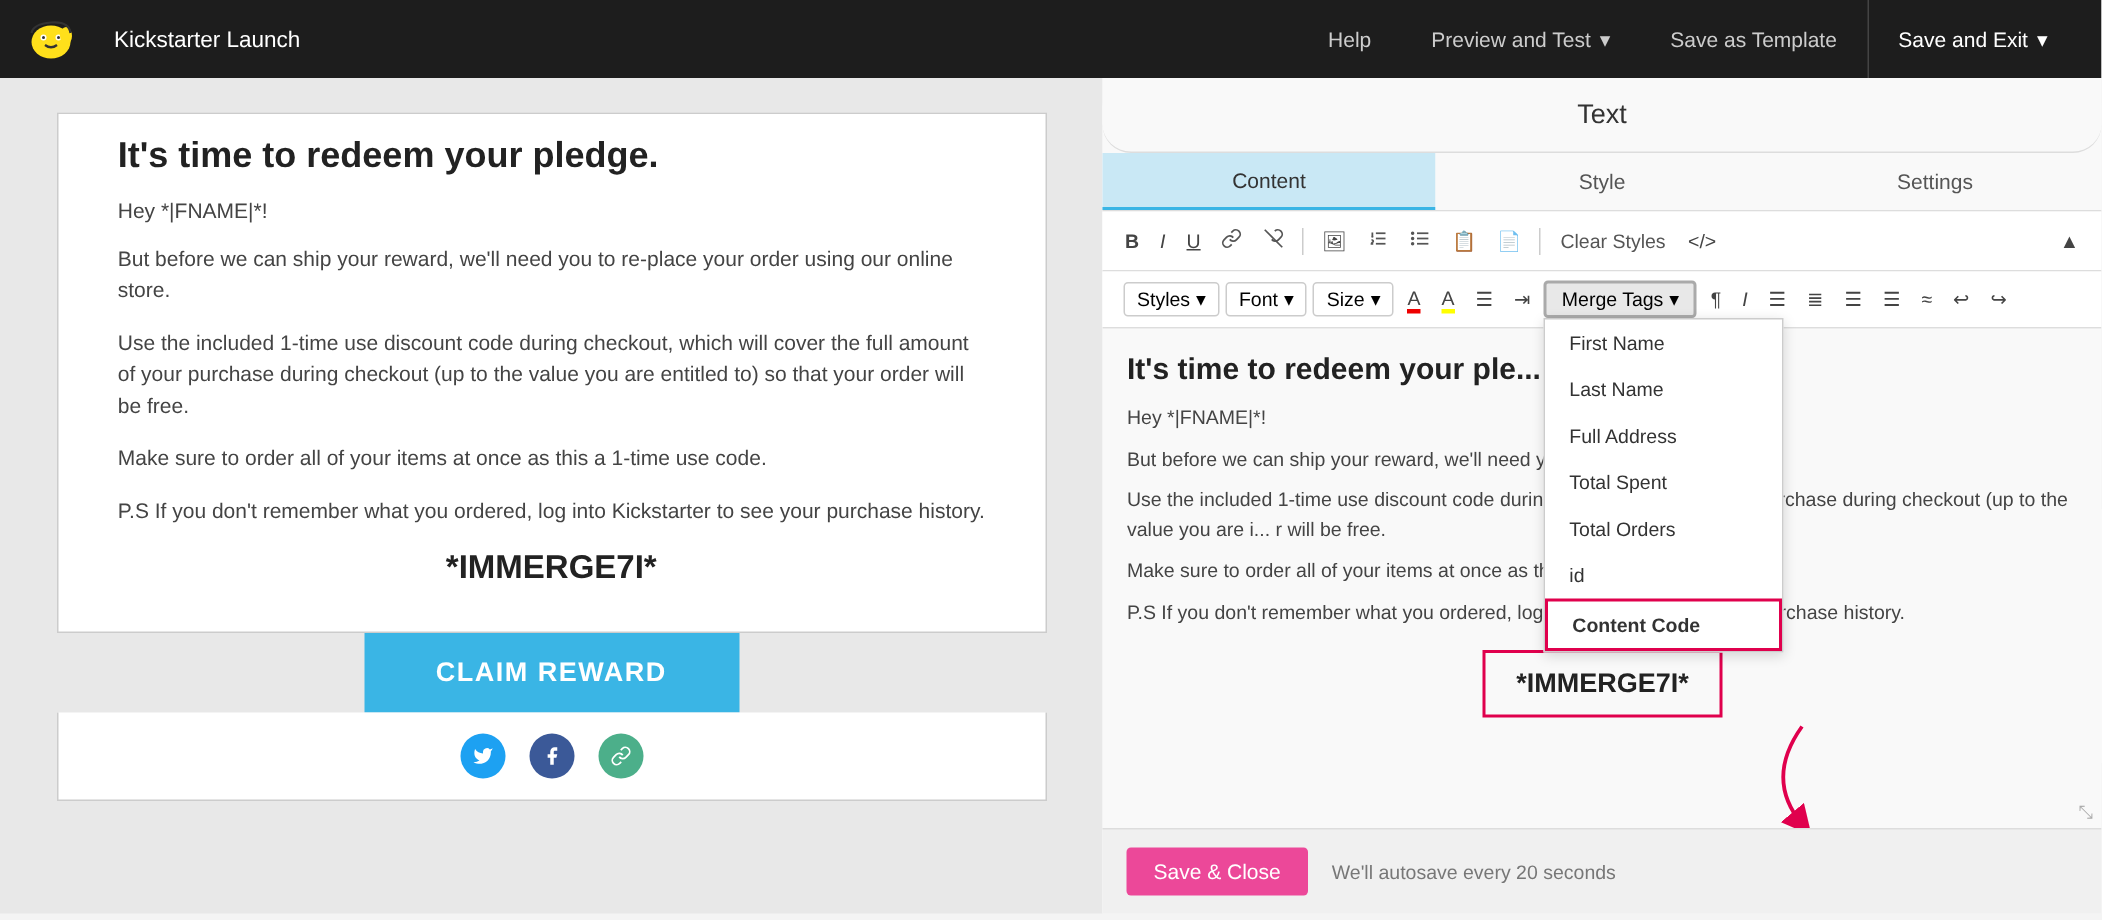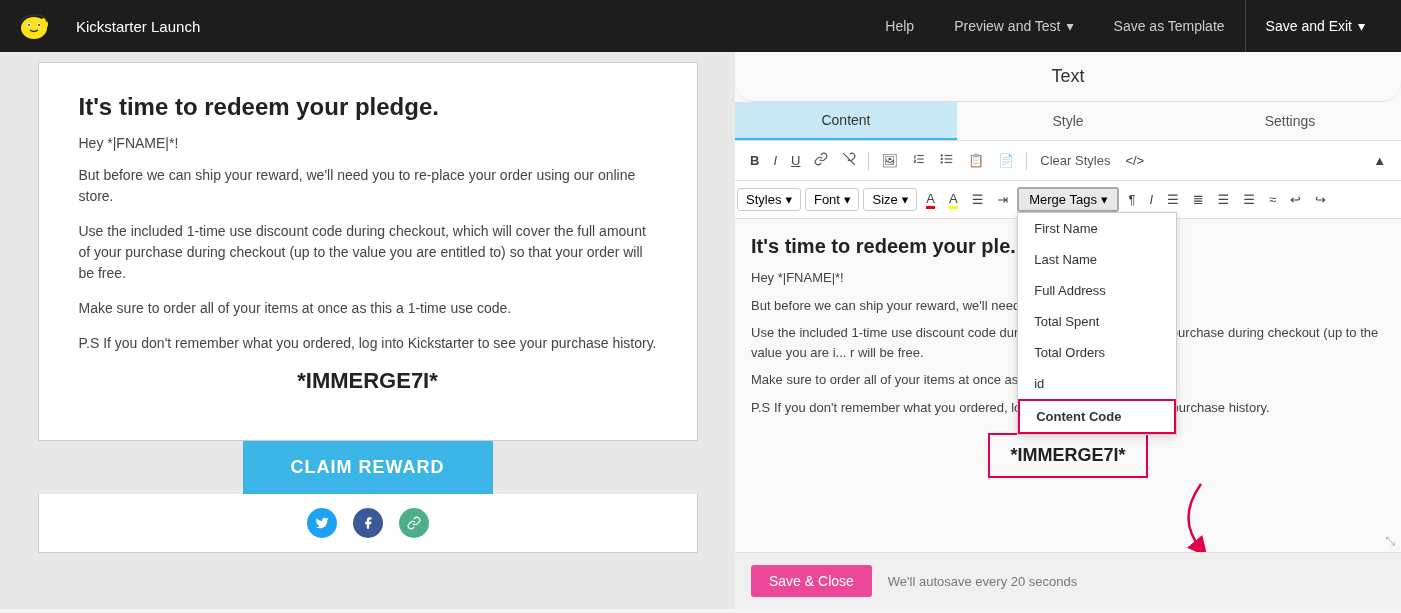--- a/index.html
+++ b/index.html
@@ -62,21 +62,22 @@
       overflow-y: auto;
       padding: 10px;
       display: flex;
       flex-direction: column;
       align-items: center;
     }
     .email-card {
       background: #fff;
       border: 1px solid #ccc;
       width: 660px;
-      padding: 30px 40px;
+      padding: 14px 40px;
+      margin-top: 13px;
     }
     .email-title {
       font-size: 24px;
       font-weight: bold;
       color: #222;
       margin-bottom: 14px;
     }
     .email-greeting {
       font-size: 14px;
       color: #444;
@@ -191,21 +192,21 @@
     .toolbar-sep { width: 1px; height: 18px; background: #ccc; margin: 0 3px; }
     .toolbar-clear {
       background: none;
       border: none;
       cursor: pointer;
       color: #555;
       font-size: 13px;
       padding: 3px 6px;
     }
     .toolbar-row2 {
-      padding: 6px 2px;
+      padding: 6px 14px;
       display: flex;
       gap: 4px;
       border-bottom: 1px solid #ddd;
       background: #fff;
       align-items: center;
     }
     .toolbar-dropdown {
       background: #fff;
       border: 1px solid #ccc;
       border-radius: 3px;

